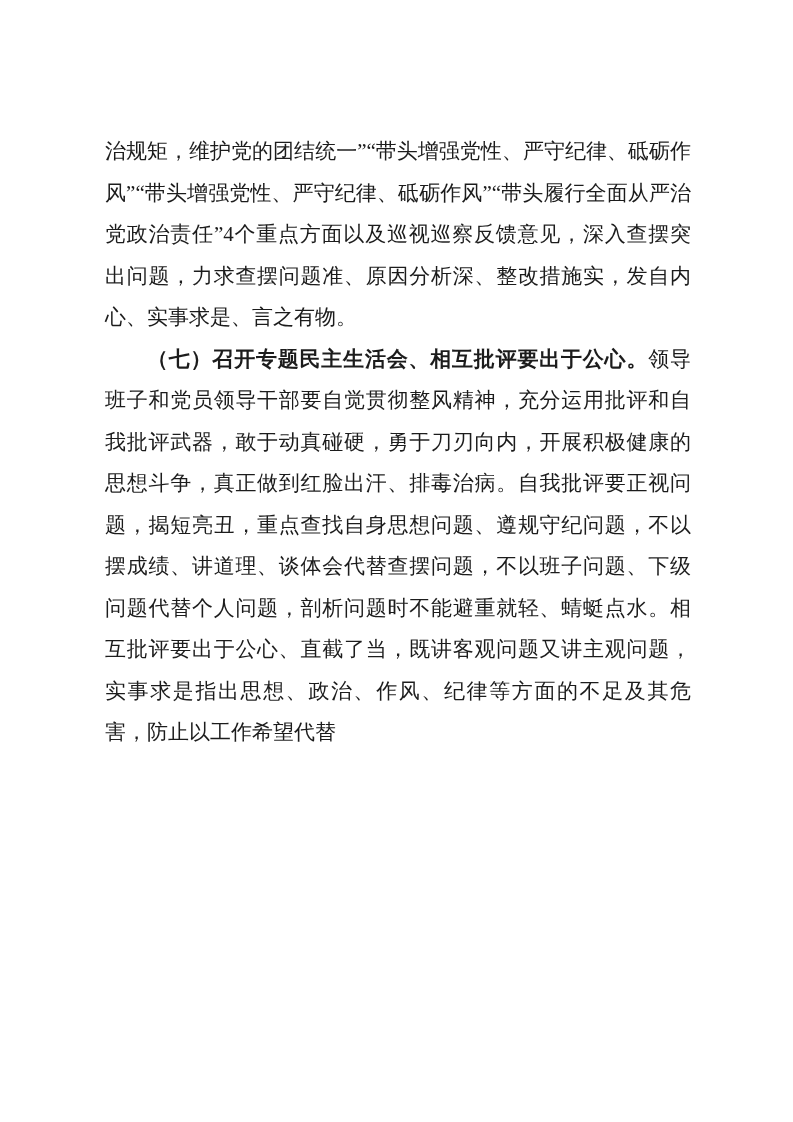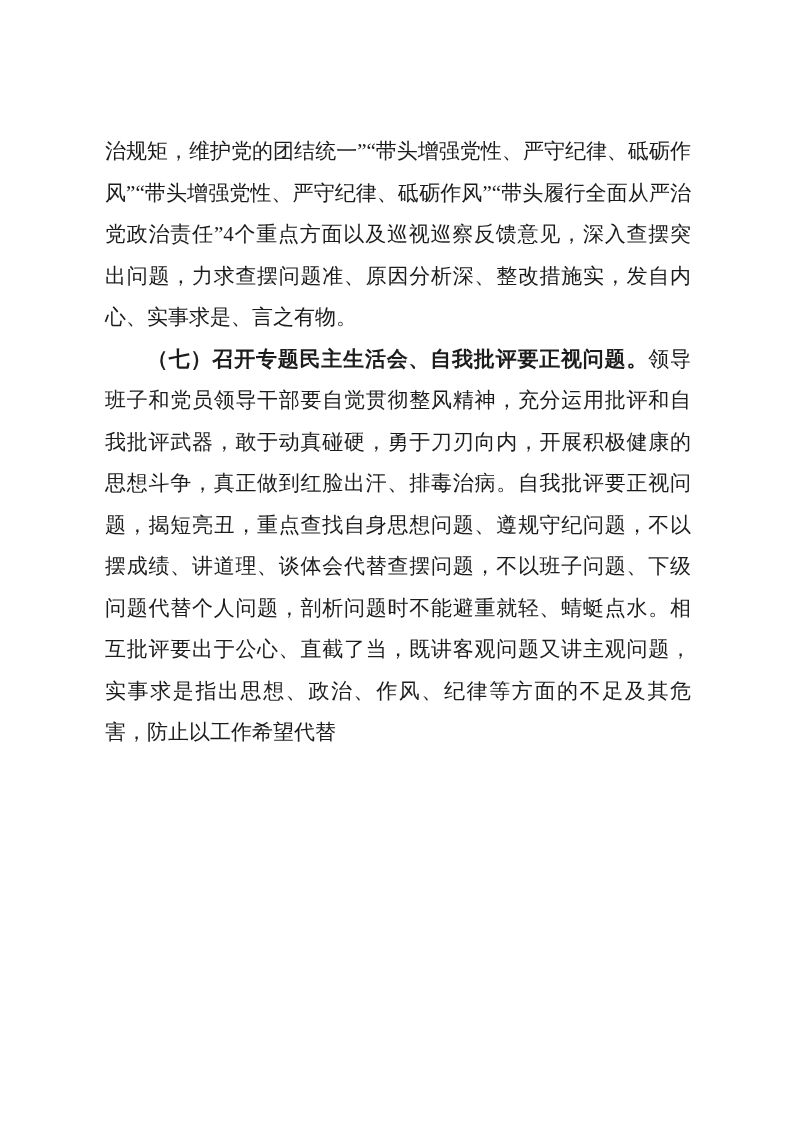--- a/index.html
+++ b/index.html
@@ -47,16 +47,16 @@
 </style>
 </head>
 <body>
 
 <div class="page">
   <div class="content">
 
     <p><span>治规矩，维护党的团结统一”“带头增强党性、严守纪律、砥砺作风”“带头增强党性、严守纪律、砥砺作风”“带头履行全面从严治党政治责任”4个重点方面以及巡视巡察反馈意见，深入查摆突出问题，力求查摆问题准、原因分析深、整改措施实，发自内心、实事求是、言之有物。</span></p>
 
 
-    <p class="indent"><span class="bold-lead">（七）召开专题民主生活会、自我批评要正视问题。</span><span>领导班子和党员领导干部要自觉贯彻整风精神，充分运用批评和自我批评武器，敢于动真碰硬，勇于刀刃向内，开展积极健康的思想斗争，真正做到红脸出汗、排毒治病。自我批评要正视问题，揭短亮丑，重点查找自身思想问题、遵规守纪问题，不以摆成绩、讲道理、谈体会代替查摆问题，不以班子问题、下级问题代替个人问题，剖析问题时不能避重就轻、蜻蜓点水。相互批评要出于公心、直截了当，既讲客观问题又讲主观问题，实事求是指出思想、政治、作风、纪律等方面的不足及其危害，防止以工作希望代替</span></p>
+    <p class="indent"><span class="bold-lead">（七）召开专题民主生活会、相互批评要出于公心。</span><span>领导班子和党员领导干部要自觉贯彻整风精神，充分运用批评和自我批评武器，敢于动真碰硬，勇于刀刃向内，开展积极健康的思想斗争，真正做到红脸出汗、排毒治病。自我批评要正视问题，揭短亮丑，重点查找自身思想问题、遵规守纪问题，不以摆成绩、讲道理、谈体会代替查摆问题，不以班子问题、下级问题代替个人问题，剖析问题时不能避重就轻、蜻蜓点水。相互批评要出于公心、直截了当，既讲客观问题又讲主观问题，实事求是指出思想、政治、作风、纪律等方面的不足及其危害，防止以工作希望代替</span></p>
 
   </div>
 </div>
 
 </body></html>

